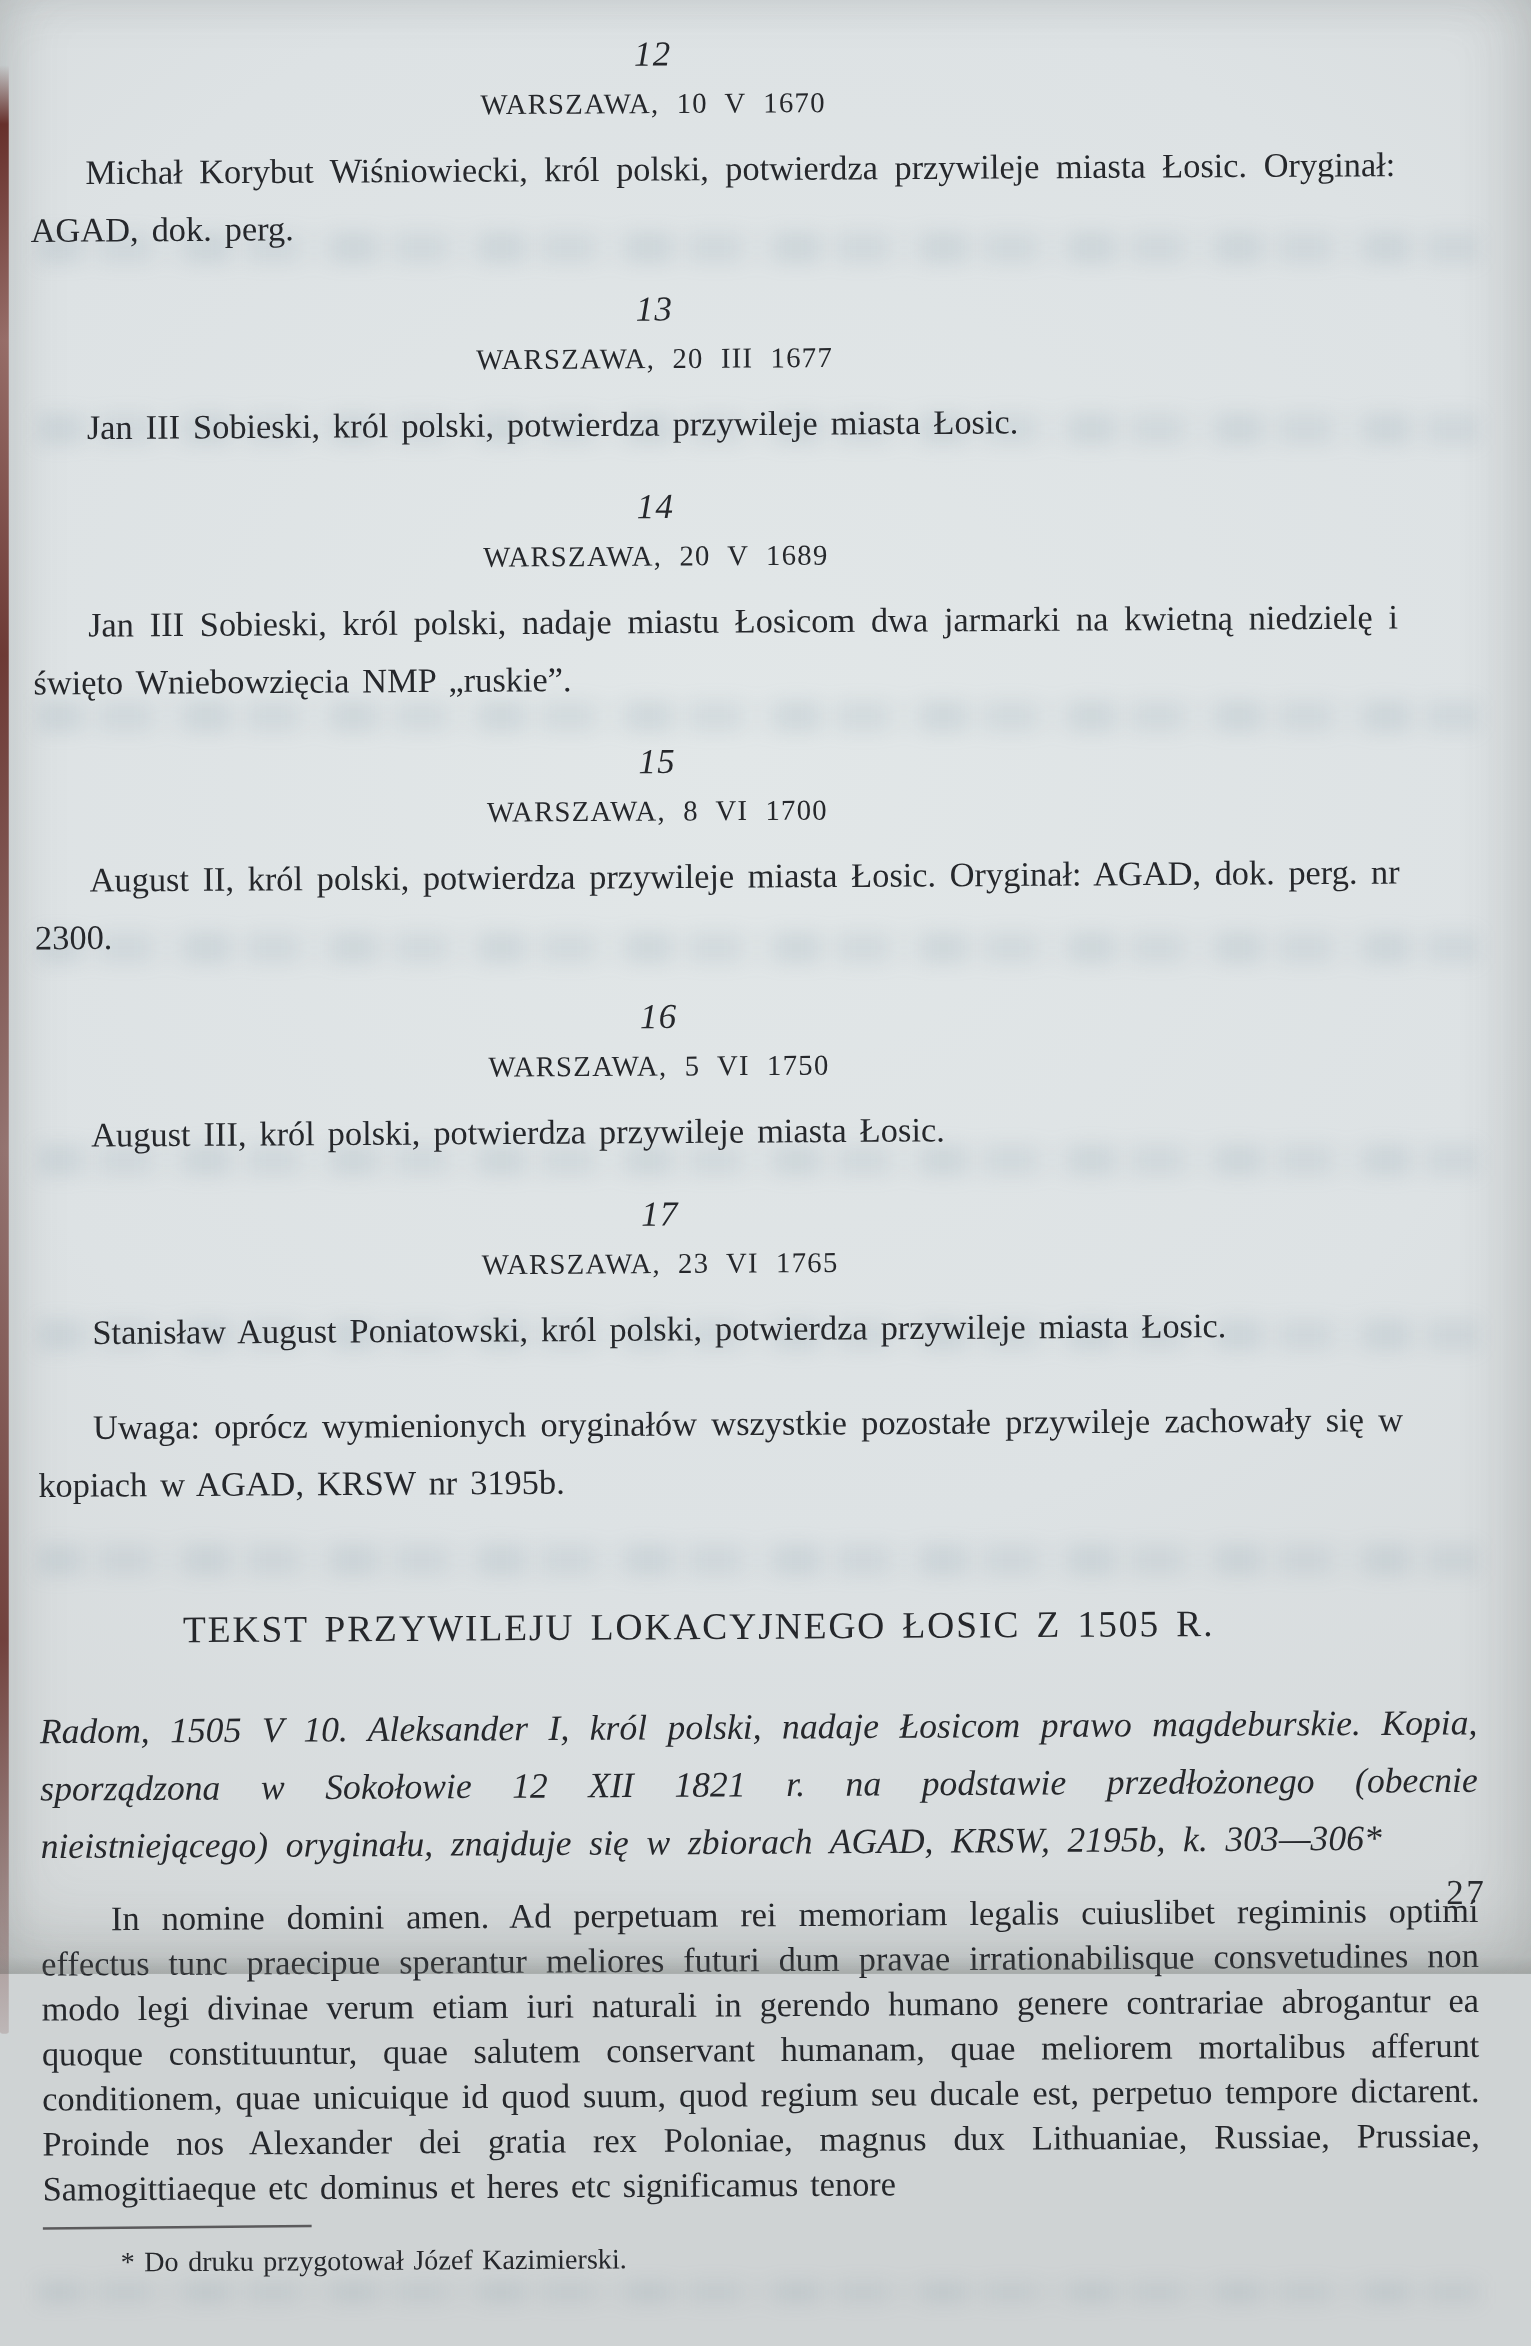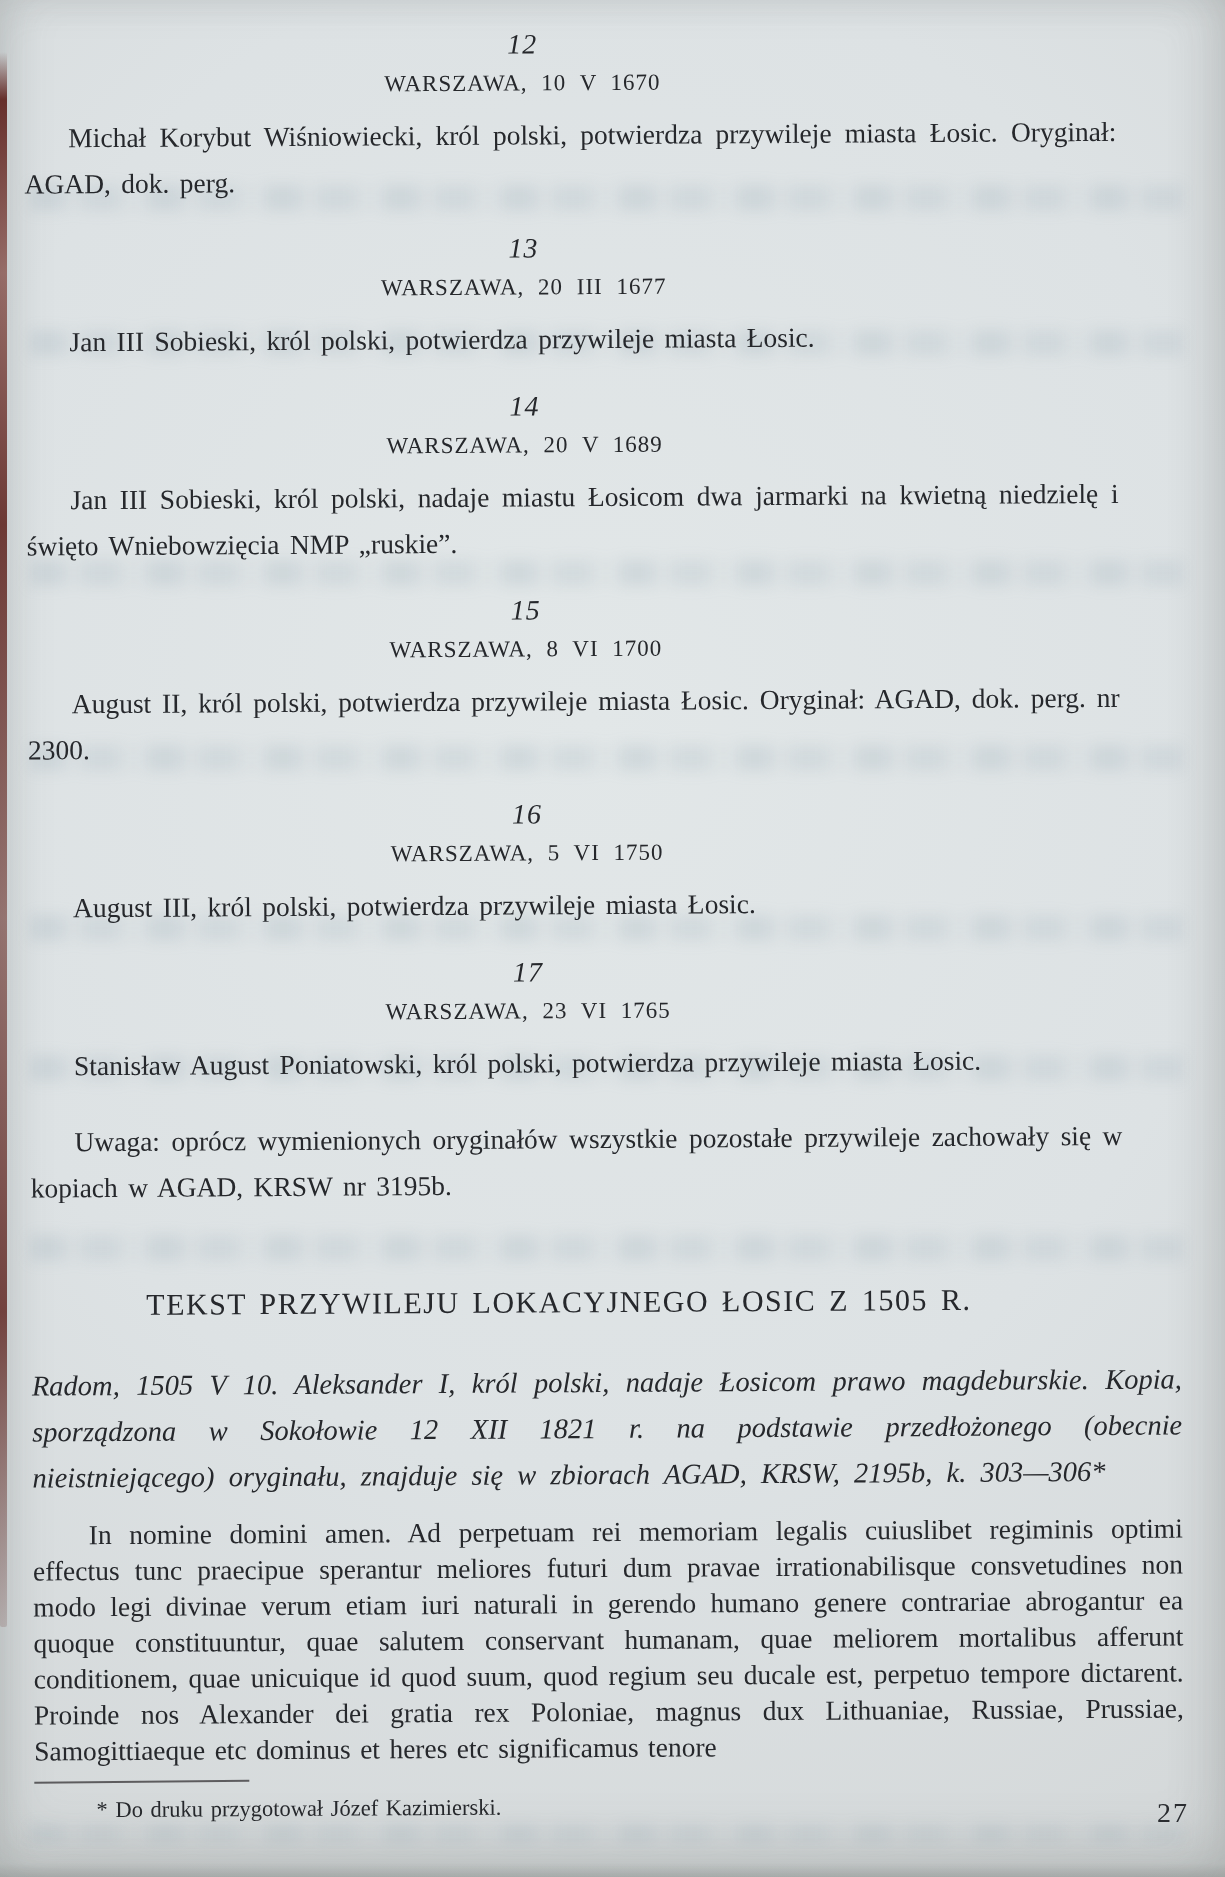--- a/index.html
+++ b/index.html
@@ -6,21 +6,21 @@
     margin: 0;
     padding: 0;
     width: 1225px;
     height: 1877px;
     overflow: hidden;
     background: #cfd3d4;
   }
   .page {
     position: relative;
     width: 1225px;
-    height: 1877px;
+    height: 1579px;
     background:
       radial-gradient(ellipse 120% 90% at 48% 38%, #e2e7e8 0%, #dde2e4 45%, #d4d8d9 78%, #caccca 100%);
     font-family: "Liberation Serif", "DejaVu Serif", serif;
     color: #26282c;
     box-shadow:
       inset 0 -30px 55px rgba(88, 92, 88, 0.18),
       inset -18px 0 45px rgba(95, 100, 100, 0.10),
       inset 14px 0 30px rgba(120, 128, 128, 0.10);
   }
   .page::after {

